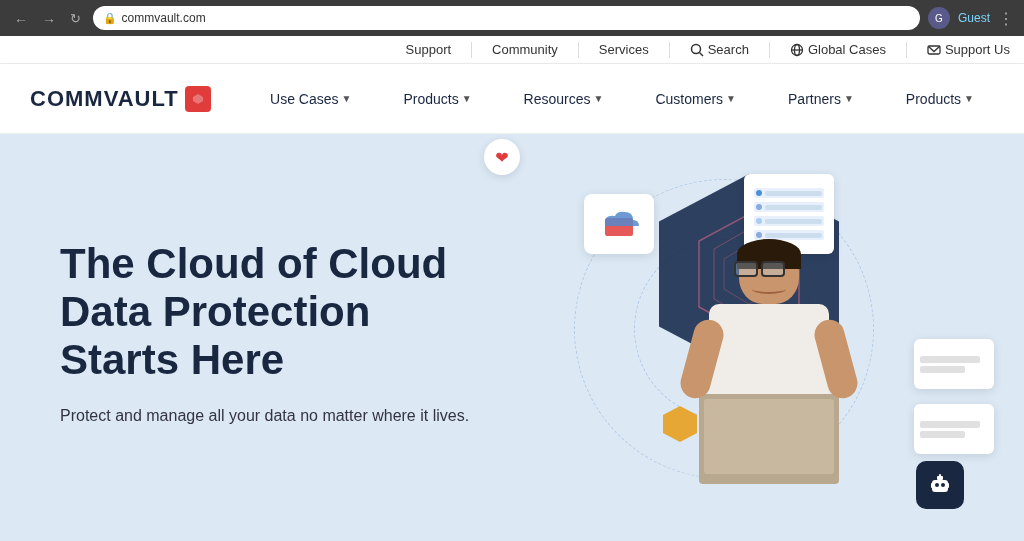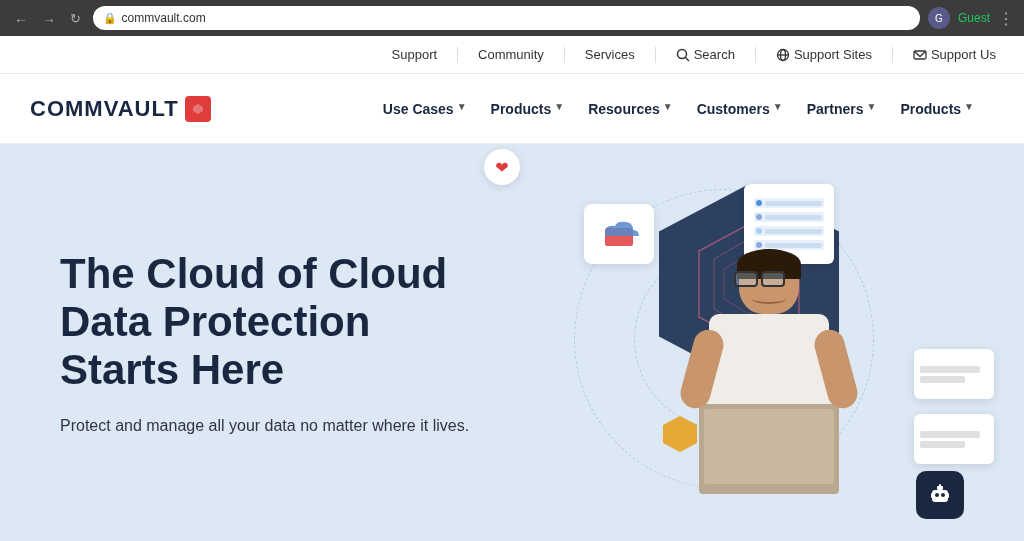--- a/index.html
+++ b/index.html
@@ -46,25 +46,25 @@
       width: 22px; height: 22px;
       display: flex; align-items: center; justify-content: center;
       font-size: 10px;
     }
     .menu-dots { color: #aaa; font-size: 16px; }
 
     
     .top-bar {
       background: #fff;
       border-bottom: 1px solid #eee;
-      height: 38px;
+      height: 28px;
       display: flex;
       align-items: center;
       justify-content: flex-end;
-      padding: 0 28px;
+      padding: 0 14px;
       gap: 20px;
     }
     .top-bar-item {
       font-size: 13px;
       color: #333;
       cursor: pointer;
       display: flex;
       align-items: center;
       gap: 4px;
     }
@@ -105,25 +105,26 @@
     }
     .nav-links {
       display: flex;
       align-items: center;
       gap: 24px;
       margin-right: 20px;
     }
     .nav-link {
       font-size: 14px;
       color: #1a2740;
-      font-weight: 700;
+      font-weight: 400;
       cursor: pointer;
       display: flex;
-      align-items: flex-start;
+      align-items: center;
       gap: 3px;
+      margin-left: 28px;
     }
     .nav-link .chevron { font-size: 10px; color: #555; }
     .cta-btn {
       background: #e03c3c;
       color: white;
       border: none;
       padding: 10px 18px;
       font-size: 12px;
       font-weight: 700;
       border-radius: 4px;
@@ -305,21 +306,21 @@
     <button class="browser-nav-btn browser-refresh">↻</button>
   </div>
   <div class="address-bar">
     <span class="lock-icon">🔒</span>
     <span>commvault.com</span>
   </div>
   <div class="browser-actions">
     <div class="profile-icon">
       <span>G</span>
     </div>
-    <span style="color:#22c55e;font-size:12px;">Guest</span>
+    <span style="color:#7dd3fc;font-size:12px;">Guest</span>
     <span class="menu-dots">⋮</span>
   </div>
 </div>
 
 <div class="top-bar">
   <span class="top-bar-item">Support</span>
   <div class="divider-v"></div>
   <span class="top-bar-item">Community</span>
   <div class="divider-v"></div>
   <span class="top-bar-item">Services</span>
@@ -331,21 +332,21 @@
       </svg>
     <span>Search</span>
   </span>
   <div class="divider-v"></div>
   <span class="top-bar-item">
     <svg width="14" height="14" viewBox="0 0 14 14">
         <circle cx="7" cy="7" r="5.5" stroke="#333" stroke-width="1.3" fill="none"></circle>
         <ellipse cx="7" cy="7" rx="2.5" ry="5.5" stroke="#333" stroke-width="1.3" fill="none"></ellipse>
         <line x1="1.5" y1="7" x2="12.5" y2="7" stroke="#333" stroke-width="1.3"></line>
       </svg>
-    <span>Support Sites</span>
+    <span>Global Cases</span>
   </span>
   <div class="divider-v"></div>
   <span class="top-bar-item">
     <svg width="14" height="14" viewBox="0 0 14 14">
         <rect x="1" y="3" width="12" height="8" rx="1.5" stroke="#333" stroke-width="1.3" fill="none"></rect>
         <polyline points="1,3 7,8.5 13,3" stroke="#333" stroke-width="1.3" fill="none"></polyline>
       </svg>
     <span>Support Us</span>
   </span>
 </div>

